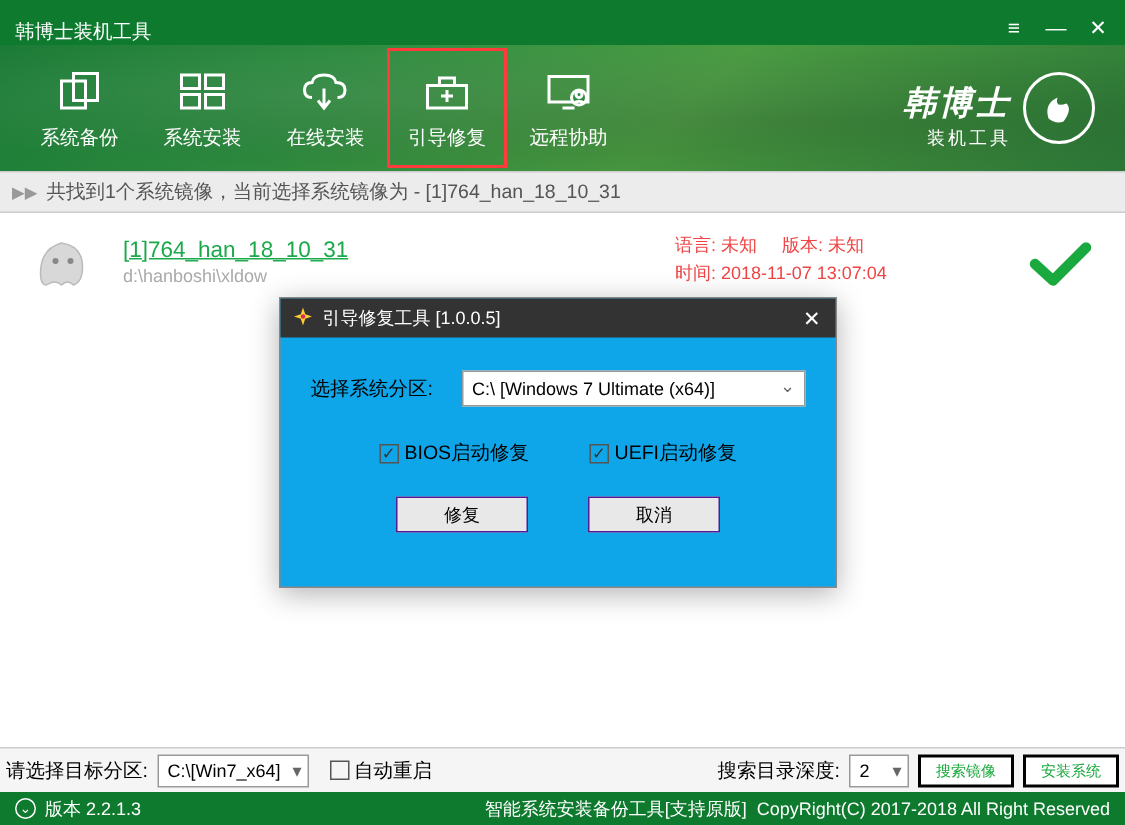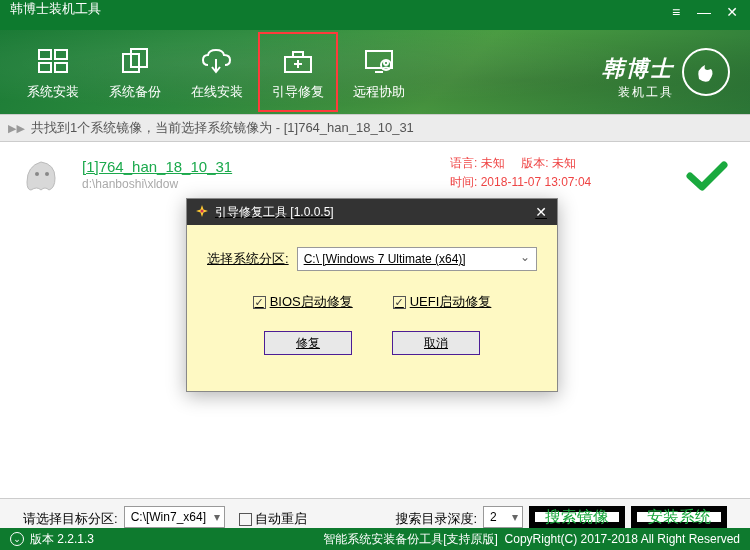--- a/index.html
+++ b/index.html
@@ -1,19 +1,19 @@
 <!DOCTYPE html>
 <html><head>
 <meta charset="utf-8">
 <style>
 * { margin: 0; padding: 0; box-sizing: border-box; font-family: "Microsoft YaHei", sans-serif; }
 body { width: 750px; height: 550px; overflow: hidden; background: #f8f8f8; position: relative; }
 
 
-.titlebar { height: 30px; background: #0d7a2e; color: #fff; display: flex; align-items: flex-start; padding: 0 4px 0 10px; font-size: 13px; }
+.titlebar { height: 30px; background: #0d7a2e; color: #fff; display: flex; align-items: flex-end; padding: 0 4px 0 10px; font-size: 13px; }
 .titlebar .spacer { flex: 1; }
 .titlebar .winbtn { width: 28px; height: 24px; display: flex; align-items: center; justify-content: center; cursor: pointer; font-size: 14px; }
 
 
 .toolbar { height: 84px; background: linear-gradient(135deg, #1a7a35 0%, #2d8a3e 30%, #4a9c42 60%, #2d7a38 100%); position: relative; display: flex; align-items: center; padding-left: 12px; }
 .toolbar::before { content: ""; position: absolute; inset: 0; background: radial-gradient(ellipse at 30% 40%, rgba(255,255,255,0.08), transparent 60%), radial-gradient(ellipse at 70% 60%, rgba(0,0,0,0.15), transparent 70%); }
 .tool-item { width: 82px; height: 74px; display: flex; flex-direction: column; align-items: center; justify-content: center; color: #fff; font-size: 13px; position: relative; cursor: pointer; z-index: 1; }
 .tool-item.selected { border: 2px solid #ff3b3b; width: 80px; height: 80px; }
 .tool-item .icon { height: 36px; display: flex; align-items: center; justify-content: center; margin-bottom: 4px; }
 .brand { position: absolute; right: 20px; top: 12px; color: #fff; display: flex; align-items: center; gap: 8px; z-index: 1; }
@@ -29,42 +29,42 @@
 
 .main { height: 356px; background: #fff; position: relative; }
 .item-row { display: flex; align-items: center; padding: 10px 18px; gap: 12px; }
 .ghost { width: 52px; height: 44px; display: flex; align-items: center; justify-content: center; }
 .item-info .title { color: #1ba94c; font-size: 15px; text-decoration: underline; }
 .item-info .path { color: #aaa; font-size: 12px; margin-top: 2px; }
 .item-meta { position: absolute; left: 450px; top: 12px; font-size: 12px; color: #ef4444; line-height: 1.6; }
 .check-big { position: absolute; right: 22px; top: 18px; }
 
 
-.dialog { position: absolute; left: 186px; top: 56px; width: 372px; background: #fef9c3; border: 1px solid #888; box-shadow: 0 4px 18px rgba(0,0,0,0.3); text-decoration: underline; }
+.dialog { position: absolute; left: 186px; top: 56px; width: 372px; background: #0ea5e9; border: 1px solid #888; box-shadow: 0 4px 18px rgba(0,0,0,0.3); }
 .dialog-title { height: 26px; background: #333; color: #fff; display: flex; align-items: center; padding: 0 6px 0 8px; font-size: 12px; }
 .dialog-title .flower { margin-right: 6px; }
 .dialog-title .dx { margin-left: auto; cursor: pointer; font-size: 14px; padding: 0 4px; }
 .dialog-body { padding: 22px 20px 36px; font-size: 13px; }
 .drow { display: flex; align-items: center; gap: 8px; }
-.dselect { flex: 1; height: 24px; border: 1px solid #999; background: #fff; padding: 0 20px 0 6px; font-size: 12px; position: relative; display: flex; align-items: center; }
+.dselect { flex: 1; height: 24px; border: 1px solid #999; background: #fff; padding: 0 20px 0 6px; font-size: 12px; position: relative; display: flex; align-items: center; margin-left: 11px; }
 .dselect::after { content: "⌄"; position: absolute; right: 6px; top: 2px; color: #666; }
 .dchecks { display: flex; justify-content: center; gap: 40px; margin-top: 22px; }
 .dchk { display: flex; align-items: center; gap: 4px; font-size: 13px; }
 .dchk .box { width: 13px; height: 13px; border: 1px solid #555; display: flex; align-items: center; justify-content: center; font-size: 11px; color: #333; }
 .dbtns { display: flex; justify-content: center; gap: 40px; margin-top: 20px; }
 .dbtn { width: 88px; height: 24px; background: #e8e8e8; border: 1px solid #4c1d95; font-size: 12px; cursor: pointer; display: flex; align-items: center; justify-content: center; }
 
 
-.bottombar { height: 30px; background: #f5f5f5; border-top: 1px solid #ccc; display: flex; align-items: flex-end; padding: 0 23px; font-size: 13px; gap: 6px; }
+.bottombar { height: 30px; background: #f5f5f5; border-top: 1px solid #ccc; display: flex; align-items: center; padding: 0 4px; font-size: 13px; gap: 6px; }
 .bottombar .sel { height: 22px; border: 1px solid #999; background: #fff; padding: 0 18px 0 6px; font-size: 12px; position: relative; display: flex; align-items: center; min-width: 100px; }
 .bottombar .sel::after { content: "▾"; position: absolute; right: 4px; color: #666; }
 .bottombar .sel.small { min-width: 40px; }
 .bottombar .chk { display: flex; align-items: center; gap: 3px; margin-left: 8px; }
 .bottombar .chk .box { width: 13px; height: 13px; border: 1px solid #555; }
-.bottombar .gbtn { height: 22px; padding: 0 10px; background: #fff; border: 6px solid #000000; color: #1aa93e; font-size: 16px; cursor: pointer; display: flex; align-items: center; }
+.bottombar .gbtn { height: 22px; padding: 0 10px; background: #fff; border: 2px solid #000000; color: #1aa93e; font-size: 10px; cursor: pointer; display: flex; align-items: center; }
 .bottombar .spacer { flex: 1; }
 
 
 .statusbar { height: 22px; background: #0e7a2e; color: #fff; display: flex; align-items: center; padding: 0 10px; font-size: 12px; }
 .statusbar .down { width: 14px; height: 14px; border: 1.5px solid #fff; border-radius: 50%; display: inline-flex; align-items: center; justify-content: center; margin-right: 6px; font-size: 9px; }
 .statusbar .spacer { flex: 1; }
 </style>
 </head>
 <body>
 
@@ -72,41 +72,41 @@
   <span>韩博士装机工具</span>
   <div class="spacer"></div>
   <div class="winbtn">≡</div>
   <div class="winbtn">—</div>
   <div class="winbtn">✕</div>
 </div>
 
 <div class="toolbar">
   <div class="tool-item">
     <div class="icon">
+      <svg width="30" height="30">
+          <g fill="none" stroke="#fff" stroke-width="2">
+            <rect x="3" y="8" width="16" height="18"></rect>
+            <rect x="11" y="3" width="16" height="18"></rect>
+          </g>
+        </svg>
+    </div>
+    <span>系统备份</span>
+  </div>
+  <div class="tool-item">
+    <div class="icon">
       <svg width="32" height="28" viewBox="0 0 32 28">
           <g fill="none" stroke="#fff" stroke-width="2">
             <rect x="2" y="3" width="12" height="9"></rect>
             <rect x="18" y="3" width="12" height="9"></rect>
             <rect x="2" y="16" width="12" height="9"></rect>
             <rect x="18" y="16" width="12" height="9"></rect>
           </g>
         </svg>
     </div>
     <span>系统安装</span>
-  </div>
-  <div class="tool-item">
-    <div class="icon">
-      <svg width="30" height="30">
-          <g fill="none" stroke="#fff" stroke-width="2">
-            <rect x="3" y="8" width="16" height="18"></rect>
-            <rect x="11" y="3" width="16" height="18"></rect>
-          </g>
-        </svg>
-    </div>
-    <span>系统备份</span>
   </div>
   <div class="tool-item">
     <div class="icon">
       <svg width="34" height="28">
           <g fill="none" stroke="#fff" stroke-width="2">
             <path d="M8 18 Q3 18 3 13 Q3 8 8 8 Q9 3 16 3 Q23 3 24 8 Q30 8 30 13 Q30 18 25 18"></path>
             <path d="M16 12 L16 24 M12 20 L16 25 L20 20"></path>
           </g>
         </svg>
     </div>

